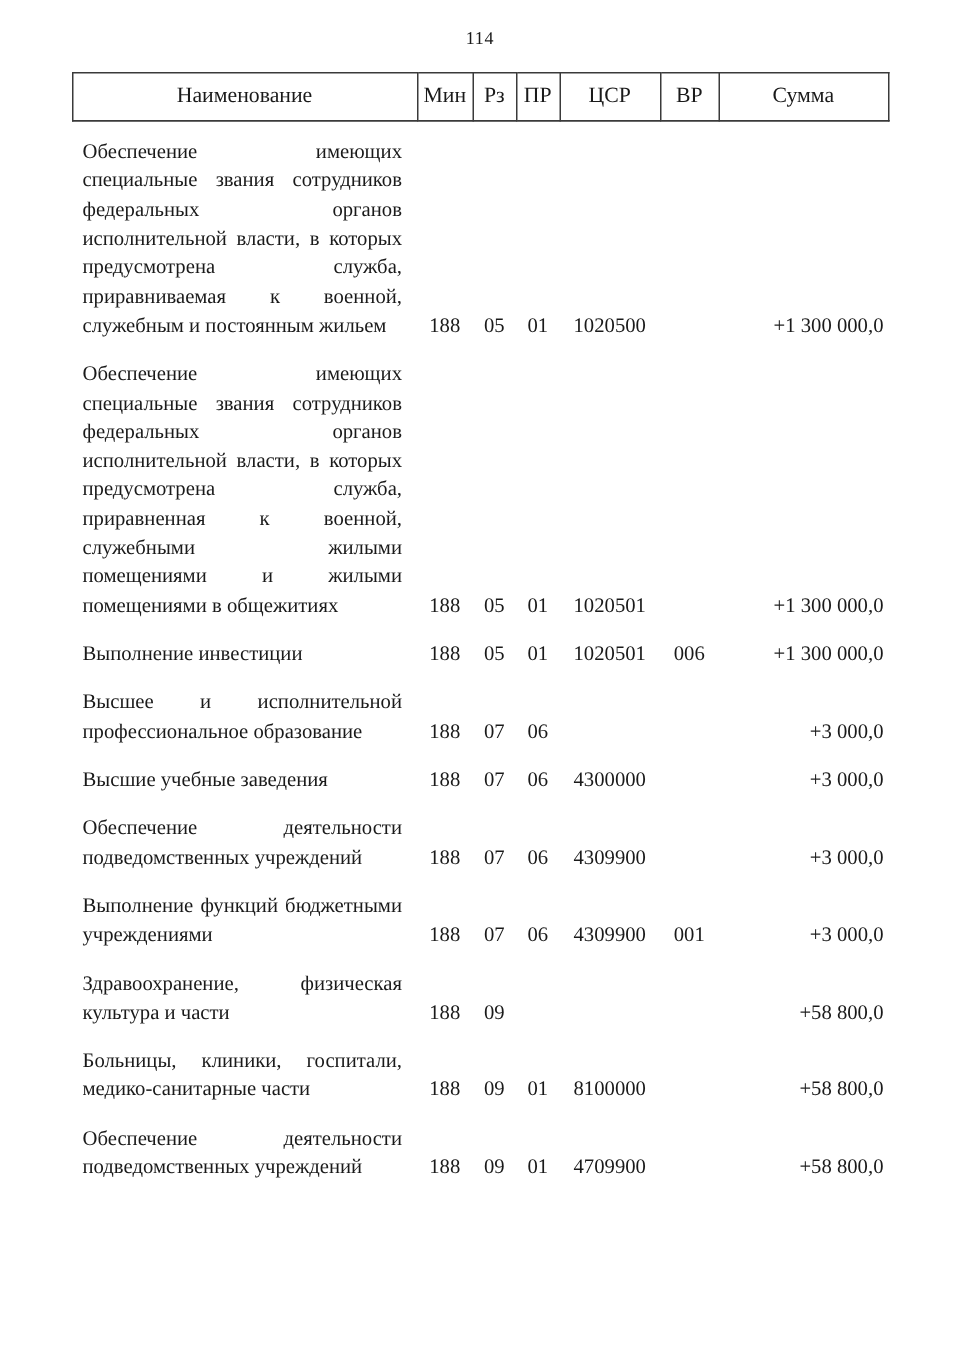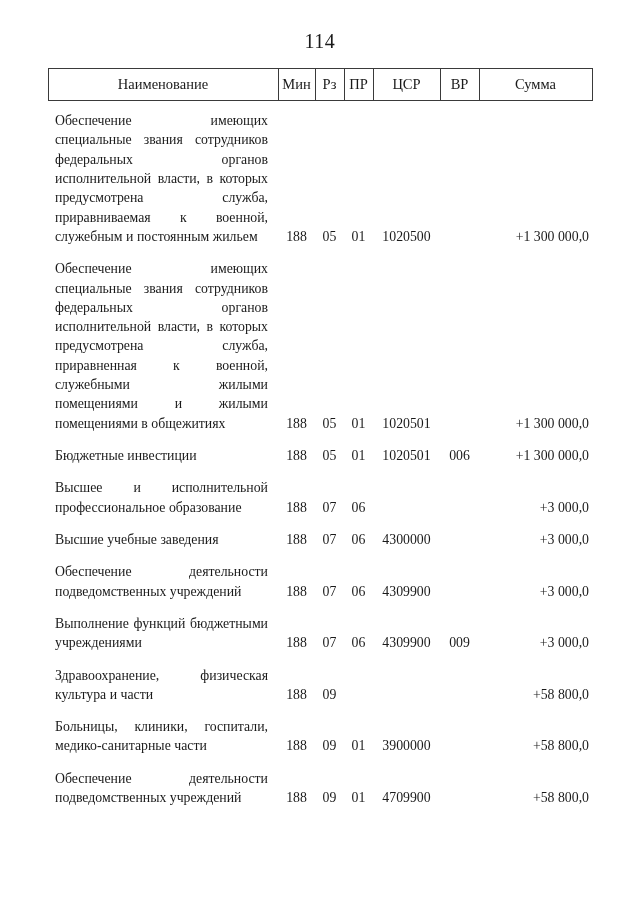--- a/index.html
+++ b/index.html
@@ -10,22 +10,22 @@
   body {
     width: 640px;
     height: 905px;
     position: relative;
     font-family: "Liberation Serif", "DejaVu Serif", serif;
     color: #1a1a1a;
     overflow: hidden;
   }
   .page-number {
     text-align: center;
-    font-size: 20px;
-    padding-top: 30px;
+    font-size: 12px;
+    padding-top: 18px;
     letter-spacing: 0.5px;
   }
   table.budget {
     border-collapse: collapse;
     table-layout: fixed;
     width: 544px;
     margin: 15px auto 0 auto;
   }
   table.budget col.c-name { width: 230px; }
   table.budget col.c-min  { width: 37px; }
@@ -108,21 +108,21 @@
     <td class="name">Обеспечение имеющих специальные звания сотрудников федеральных органов исполнительной власти, в которых предусмотрена служба, приравненная к военной, служебными жилыми помещениями и жилыми помещениями в общежитиях</td>
     <td class="num">188</td>
     <td class="num">05</td>
     <td class="num">01</td>
     <td class="num">1020501</td>
     <td class="num"></td>
     <td class="sum">+1 300 000,0</td>
   </tr>
 
   <tr>
-    <td class="name">Бюджетные инвестиции</td>
+    <td class="name">Выполнение инвестиции</td>
     <td class="num">188</td>
     <td class="num">05</td>
     <td class="num">01</td>
     <td class="num">1020501</td>
     <td class="num">006</td>
     <td class="sum">+1 300 000,0</td>
   </tr>
 
 
   <tr>
@@ -154,41 +154,41 @@
     <td class="num"></td>
     <td class="sum">+3 000,0</td>
   </tr>
 
   <tr>
     <td class="name">Выполнение функций бюджетными учреждениями</td>
     <td class="num">188</td>
     <td class="num">07</td>
     <td class="num">06</td>
     <td class="num">4309900</td>
-    <td class="num">009</td>
+    <td class="num">001</td>
     <td class="sum">+3 000,0</td>
   </tr>
 
   <tr>
     <td class="name">Здравоохранение, физическая культура и части</td>
     <td class="num">188</td>
     <td class="num">09</td>
     <td class="num"></td>
     <td class="num"></td>
     <td class="num"></td>
     <td class="sum">+58 800,0</td>
   </tr>
 
 
   <tr>
     <td class="name">Больницы, клиники, госпитали, медико-санитарные части</td>
     <td class="num">188</td>
     <td class="num">09</td>
     <td class="num">01</td>
-    <td class="num">3900000</td>
+    <td class="num">8100000</td>
     <td class="num"></td>
     <td class="sum">+58 800,0</td>
   </tr>
 
   <tr>
     <td class="name">Обеспечение деятельности подведомственных учреждений</td>
     <td class="num">188</td>
     <td class="num">09</td>
     <td class="num">01</td>
     <td class="num">4709900</td>

